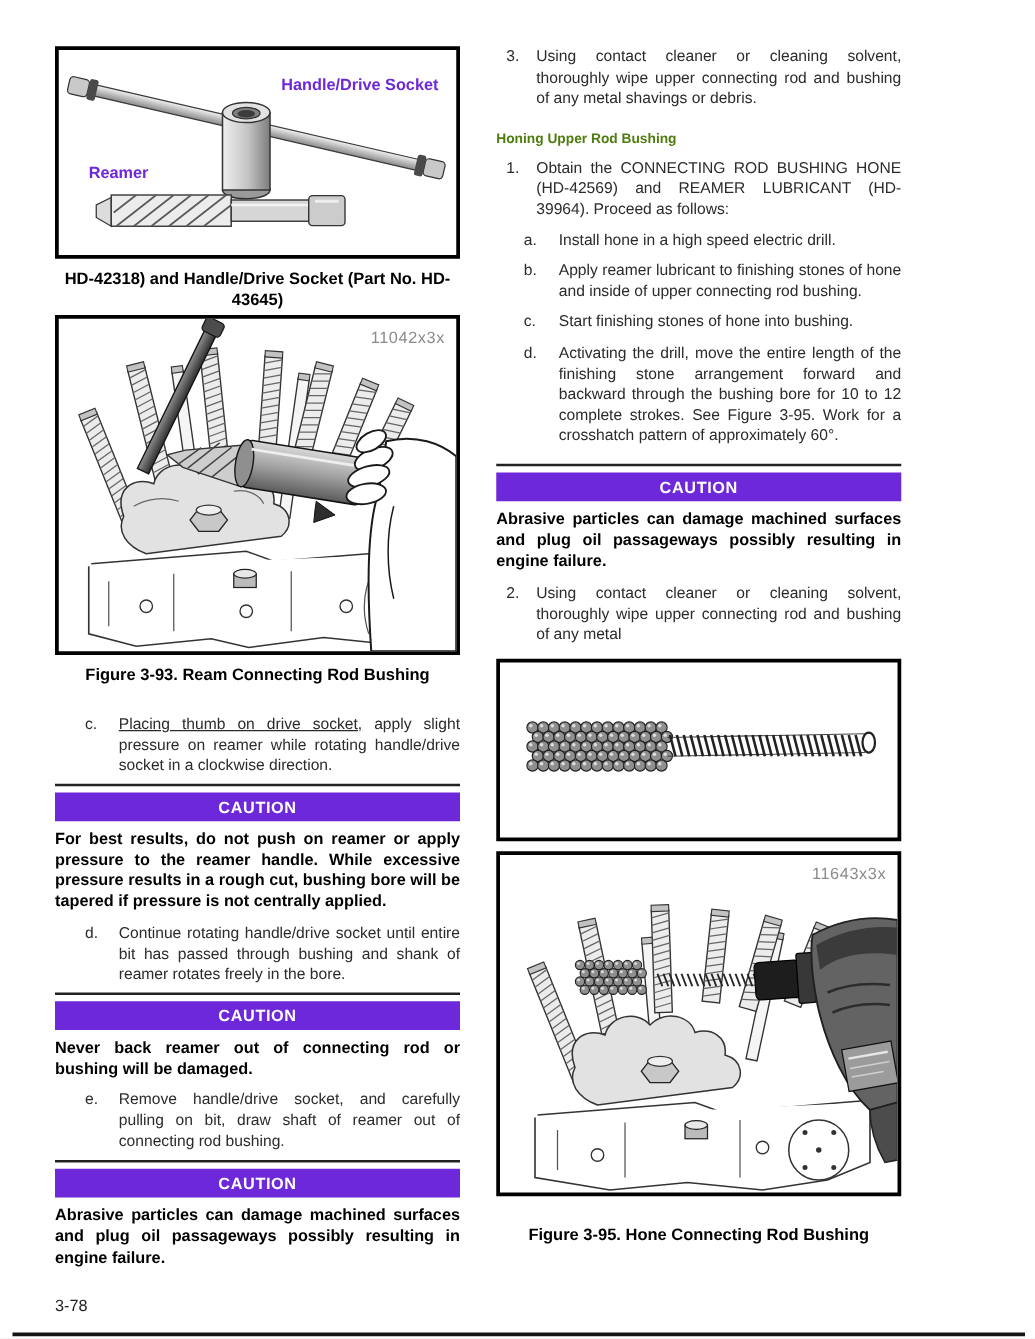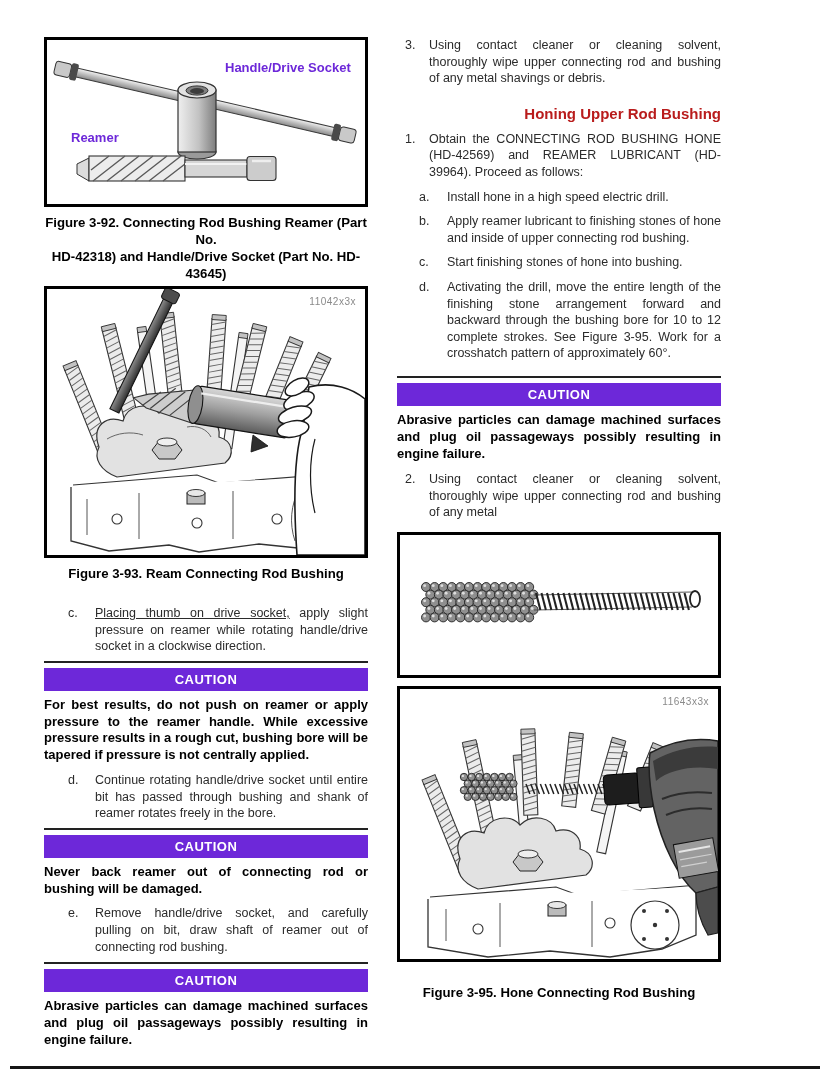--- a/index.html
+++ b/index.html
@@ -13,30 +13,30 @@
   .col-right{left:397px;width:324px;}
 
   .body-text{font-size:12.5px;line-height:16.6px;text-align:justify;color:#2b2b2b;}
   .li{position:relative;}
   .li .mk{position:absolute;top:0;}
   .li-letter{padding-left:51px;} .li-letter .mk{left:24px;}
   .li-num{padding-left:32px;} .li-num .mk{left:8px;}
   .li-sub{padding-left:50px;} .li-sub .mk{left:22px;}
   .uln{text-decoration:underline;margin-top:21px;}
 
-  .section-heading{font-weight:bold;font-size:15px;color:#b91c1c;text-align:right;}
+  .section-heading{font-weight:bold;font-size:11px;color:#4d7c0f;}
 
   .caution-rule{border-top:2px solid #222;height:0;}
   .caution-bar{background:#6d28d9;color:#fff;text-align:center;font-weight:bold;
     font-size:13px;height:23px;line-height:23px;letter-spacing:.5px;}
   .caution-text{font-weight:bold;font-size:13px;line-height:16.8px;text-align:justify;color:#000;}
 
   .fig-frame{border:3px solid #000;background:#fff;position:relative;overflow:hidden;}
   .fig-caption{text-align:center;font-weight:bold;font-size:13.2px;line-height:17px;color:#000;}
-  .fig-code{position:absolute;top:7px;right:9px;font-size:10px;color:#8a8a8a;letter-spacing:.5px;}
+  .fig-code{position:absolute;top:7px;right:9px;font-size:13px;color:#8a8a8a;letter-spacing:.5px;}
   .fig-label{position:absolute;font-weight:bold;font-size:13px;color:#6d28d9;}
 
   .page-number{font-size:13px;color:#222;}
   .scan-artifact{position:absolute;left:10px;right:8px;bottom:2px;height:3px;background:#151515;}
   svg{display:block;}
 </style>
 </head>
 <body>
 
 <div class="page">
@@ -77,21 +77,20 @@
         <path d="M46,141 L78,116 M60,141 L92,116 M74,141 L106,116 M88,141 L120,116 M102,141 L134,116 M116,141 L138,124 M44,130 L62,116" stroke="#5a5a5a" stroke-width="1.4" fill="none"></path>
         <rect x="138" y="120" width="62" height="17" fill="#d6d6d6" stroke="#333" stroke-width="1.1"></rect>
         <line x1="138" y1="124" x2="200" y2="124" stroke="#f2f2f2" stroke-width="2"></line>
         <rect x="200" y="116.5" width="29" height="24" rx="3" fill="#cccccc" stroke="#333" stroke-width="1.1"></rect>
         <line x1="205" y1="121" x2="224" y2="121" stroke="#eeeeee" stroke-width="2.5"></line>
       </svg>
       <div class="fig-label" style="left:178px;top:20px;">Handle/Drive Socket</div>
       <div class="fig-label" style="left:24px;top:90px;">Reamer</div>
     </div>
     <div class="fig-caption" style="margin-top:7px;">
-      <div>Figure 3-92. Connecting Rod Bushing Reamer (Part No.</div>
       <div>HD-42318) and Handle/Drive Socket (Part No. HD-43645)</div>
     </div>
 
     <div class="fig-frame" id="fig93-frame" style="margin-top:4px;height:266px;">
       <svg id="fig93-svg" width="318" height="266" viewBox="0 0 318 266">
         <defs>
           <linearGradient id="g93rod" x1="0" y1="0" x2="1" y2="0">
             <stop offset="0" stop-color="#8d8d8d"></stop>
               <stop offset="1" stop-color="#2f2f2f"></stop>
           </linearGradient>

